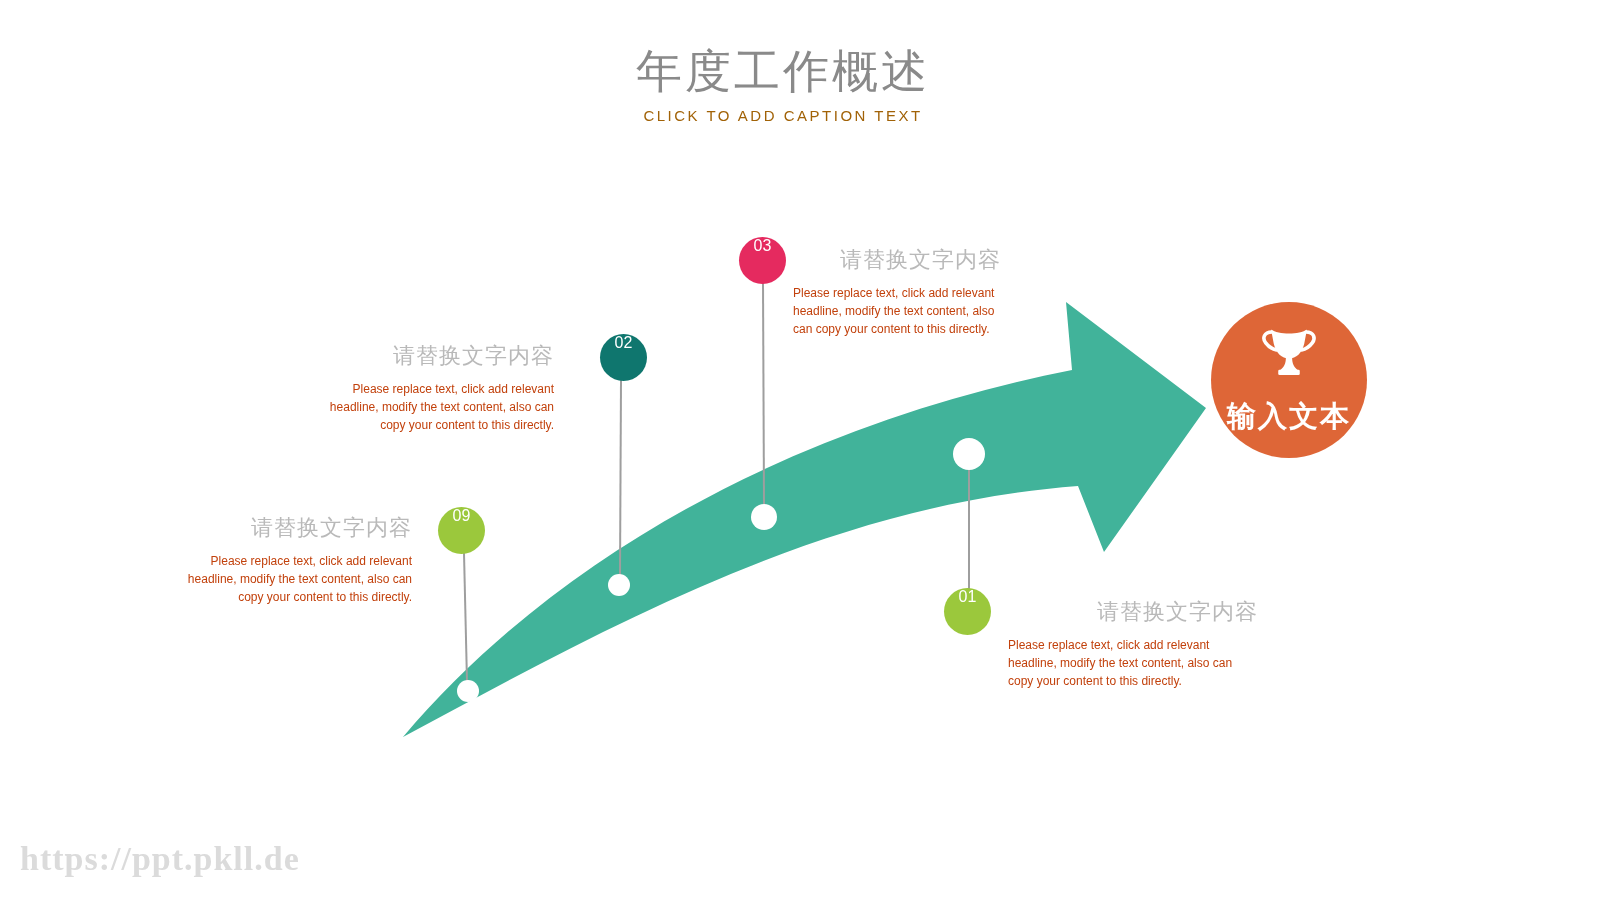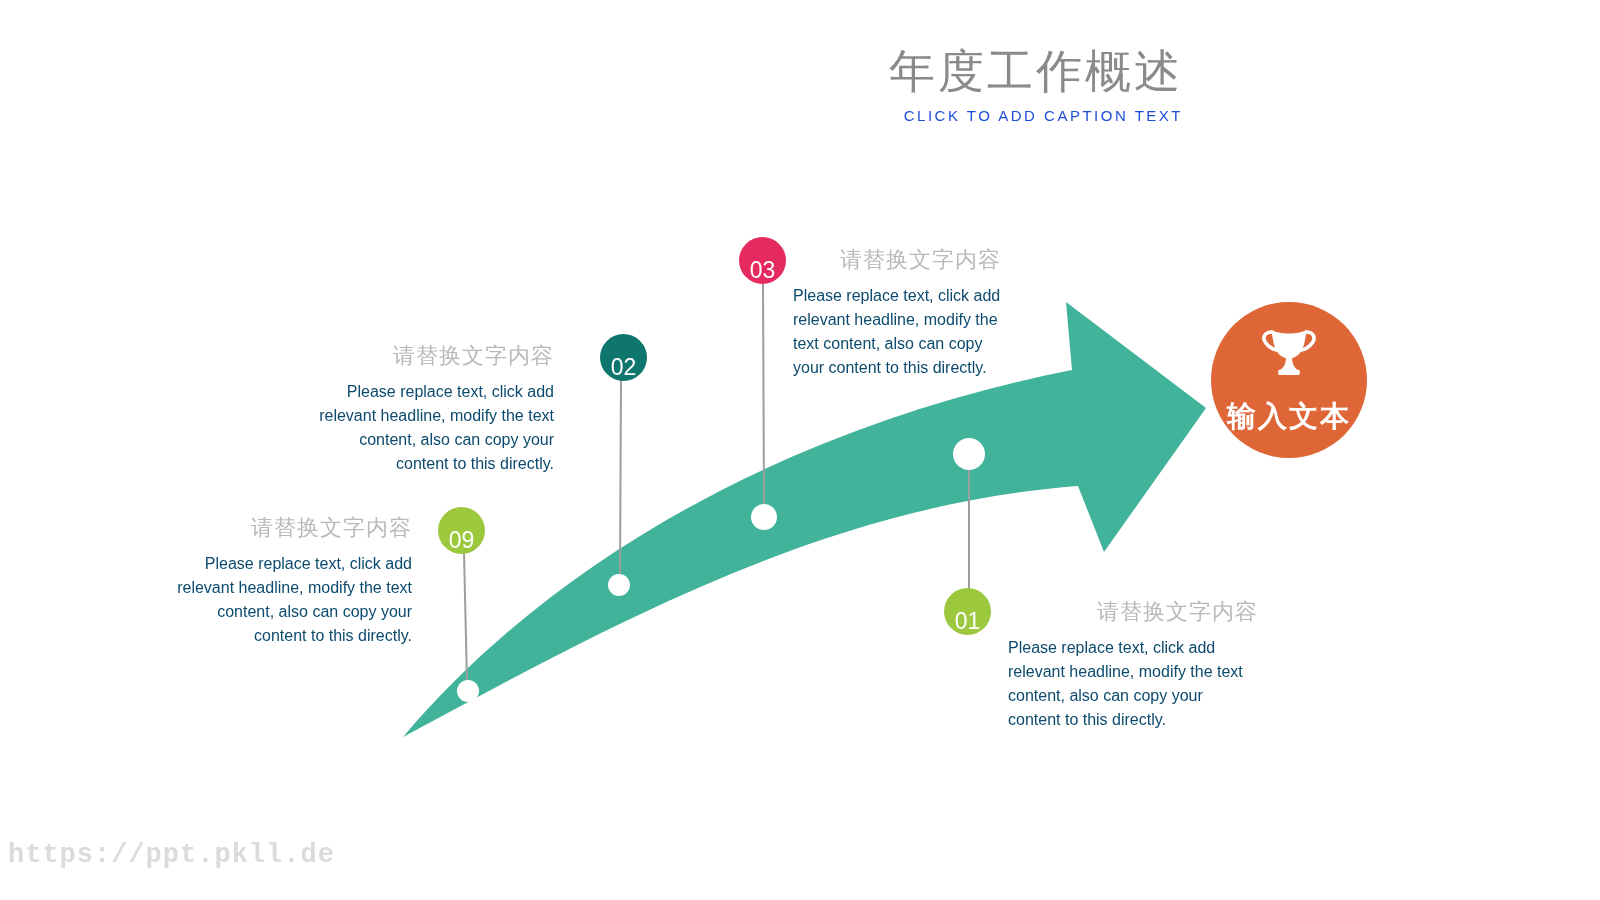--- a/index.html
+++ b/index.html
@@ -1,42 +1,42 @@
 <!DOCTYPE html>
 <html><head>
 <meta charset="utf-8">
 <style>
   html,body{margin:0;padding:0;background:#fff;}
   .slide{
     position:relative;width:1600px;height:900px;background:#ffffff;
     overflow:hidden;font-family:"Liberation Sans","DejaVu Sans",sans-serif;
   }
   .layer{position:absolute;left:0;top:0;width:1600px;height:900px;}
-  .title-block{position:absolute;left:383px;top:44px;width:800px;text-align:right;}
+  .title-block{position:absolute;left:383px;top:44px;width:800px;text-align:center;}
   .title{font-size:46px;color:#8a8a8a;font-weight:400;letter-spacing:3px;line-height:1.2;}
-  .subtitle{margin-top:8px;font-size:15px;color:#1d4ed8;letter-spacing:2.5px;font-weight:400;}
+  .subtitle{margin-top:8px;font-size:15px;color:#a16207;letter-spacing:2.5px;font-weight:400;}
   .badge{
     position:absolute;width:47px;height:47px;border-radius:50%;
-    display:flex;align-items:flex-end;justify-content:center;
-    color:#ffffff;font-size:23px;font-weight:400;
+    display:flex;align-items:flex-start;justify-content:center;
+    color:#ffffff;font-size:16px;font-weight:400;
   }
   .step{position:absolute;}
   .step-heading{font-size:22px;color:#b9b9b9;letter-spacing:1px;margin-bottom:9px;text-align:right;}
-  .step-body{font-size:16px;color:#0c4a6e;line-height:1.5;}
+  .step-body{font-size:12px;color:#c2410c;line-height:1.5;}
   .align-right{text-align:right;}
   .align-left{text-align:left;}
   .goal-circle{
     position:absolute;left:1211px;top:302px;width:156px;height:156px;border-radius:50%;
     display:flex;flex-direction:column;align-items:center;justify-content:center;
   }
   .goal-label{color:#ffffff;font-size:29px;font-weight:700;letter-spacing:2px;margin-top:17px;}
   .watermark{
-    position:absolute;left:8px;top:840px;
-    font-family:Liberation Mono, monospace;
-    font-weight:700;font-size:27px;color:#dbdbdb;letter-spacing:1px;
+    position:absolute;left:20px;top:840px;
+    font-family:Liberation Serif, serif;
+    font-weight:700;font-size:34px;color:#dbdbdb;letter-spacing:1px;
   }
 </style>
 </head>
 <body>
 
 <div class="slide">
 
   <div class="title-block">
     <div class="title">年度工作概述</div>
     <div class="subtitle">CLICK TO ADD CAPTION TEXT</div>

